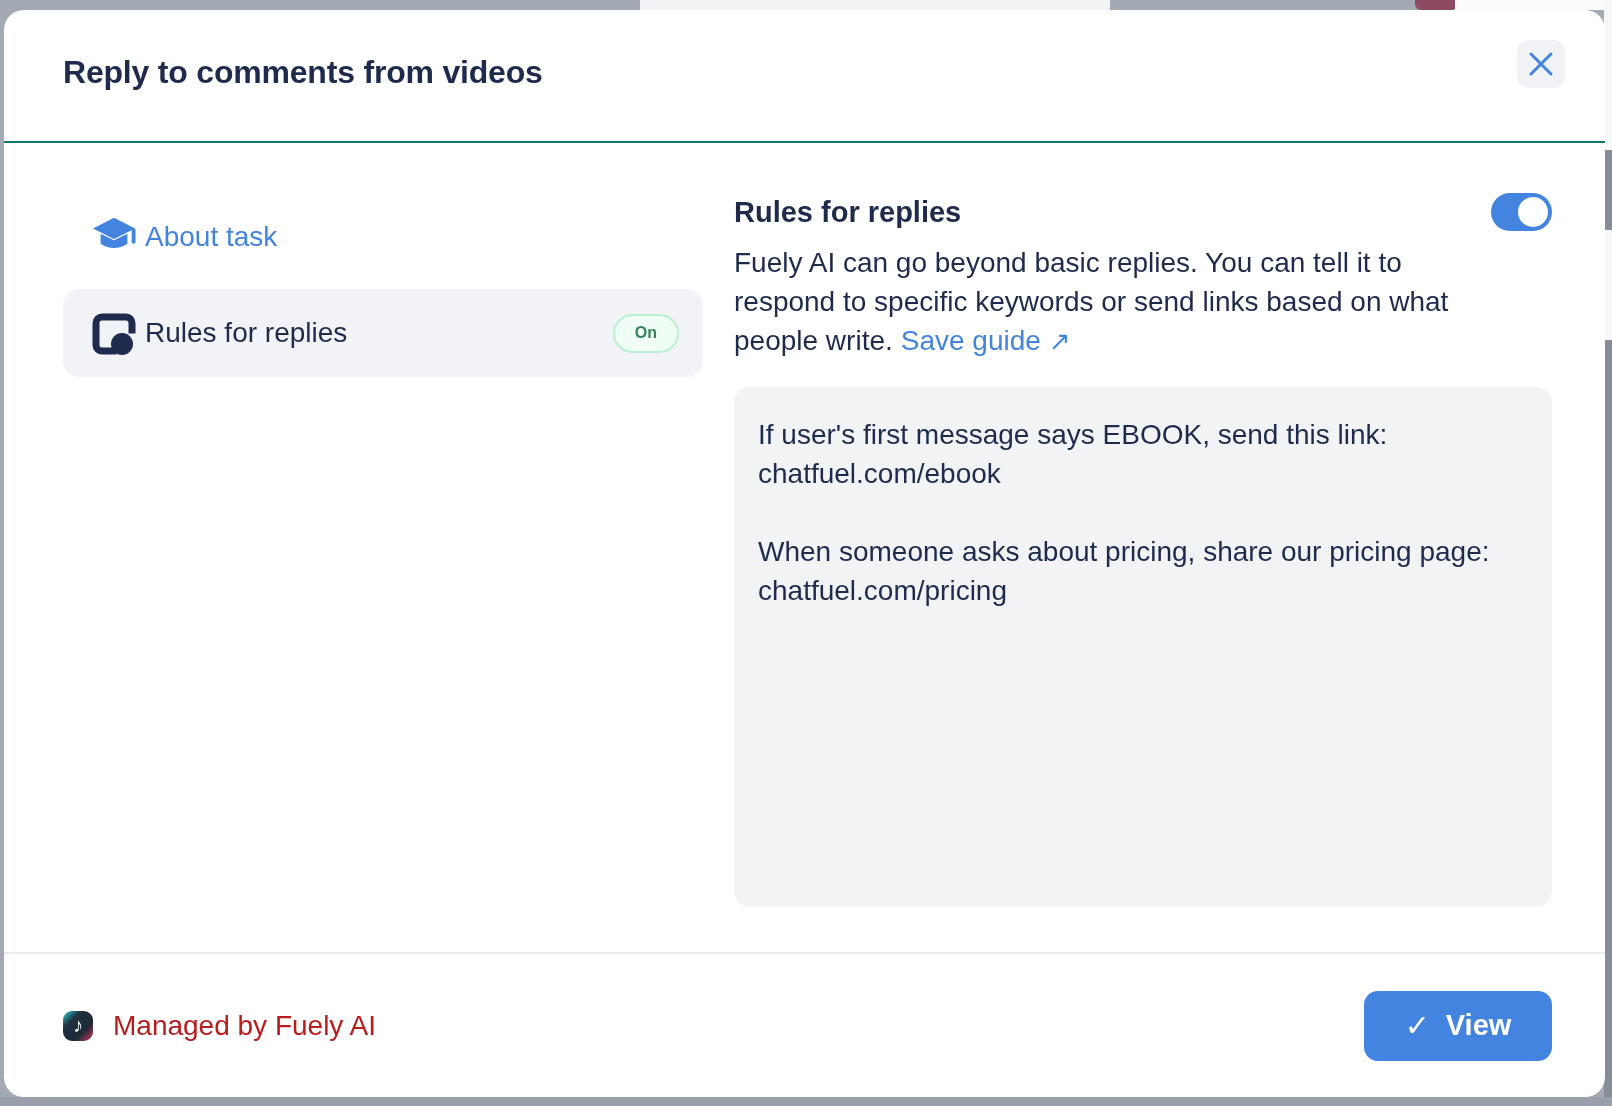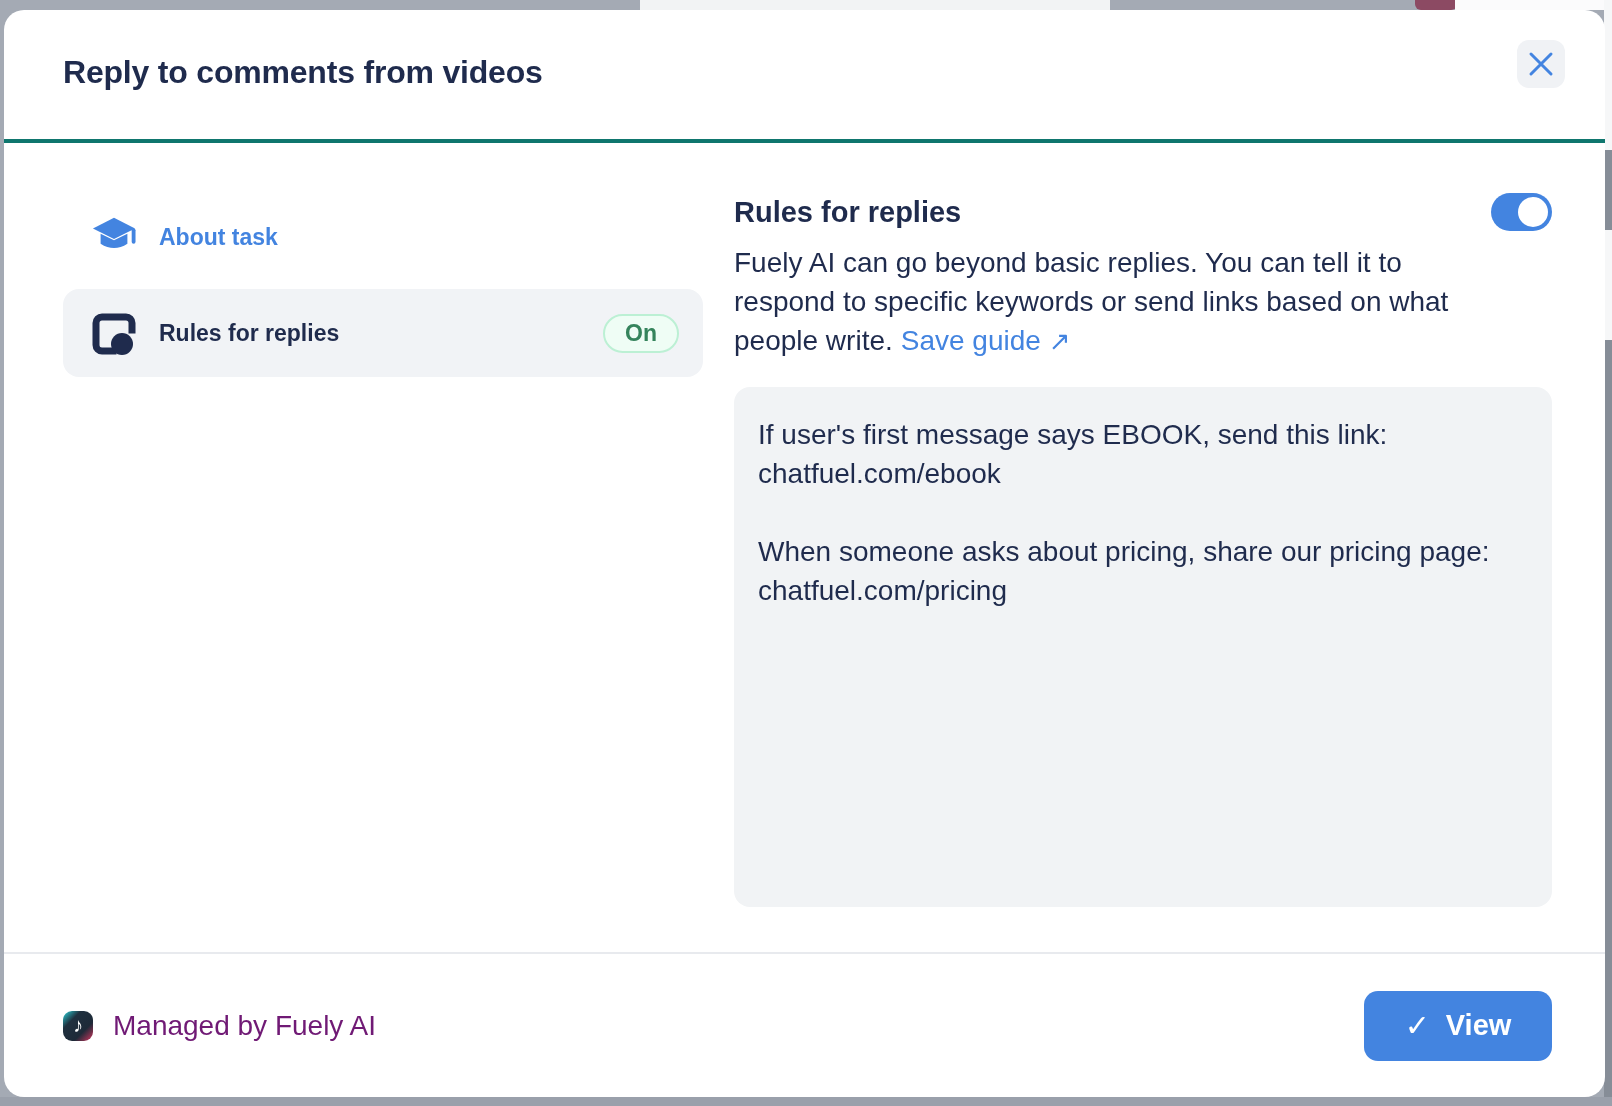--- a/index.html
+++ b/index.html
@@ -22,21 +22,21 @@
 
   
   .modal {
     position:absolute; left:4px; top:10px; width:1601px; height:1087px;
     background:#ffffff; border-radius:20px;
     display:flex; flex-direction:column;
   }
   .modal-header {
     position:relative; height:133px; flex:0 0 auto;
     padding:44px 59px 0 59px;
-    border-bottom:4px solid #0f766e;
+    border-bottom:2px solid #0f766e;
   }
   .modal-header h1 { font-size:32px; font-weight:700; letter-spacing:-0.2px; color:#1f2b4d; }
   .close-btn {
     position:absolute; top:30px; right:40px; width:48px; height:48px;
     border:none; border-radius:12px; background:#f0f2f5; cursor:pointer;
     display:flex; align-items:center; justify-content:center;
   }
   .close-btn svg { display:block; }
 
   .modal-body {
@@ -45,26 +45,26 @@
   }
 
   
   .sidebar { width:640px; flex:0 0 auto; }
   .side-item {
     height:88px; border-radius:16px; display:flex; align-items:center;
     padding:0 24px 0 28px; cursor:pointer; margin-bottom:8px;
   }
   .side-item.active { background:#f1f3f6; }
   .side-icon { width:46px; height:44px; display:flex; align-items:center; justify-content:center; flex:0 0 auto; }
-  .side-label { margin-left:22px; font-size:23px; font-weight:700; color:#1f2b4d; }
+  .side-label { margin-left:8px; font-size:28px; font-weight:400; color:#1f2b4d; }
   .side-item.about .side-label { color:#4384e0; }
   .badge {
     margin-left:auto; height:39px; padding:0 20px;
     border:2px solid #bcf0d4; background:#effdf5; color:#35845c;
-    border-radius:20px; font-size:23px; font-weight:600;
+    border-radius:20px; font-size:16px; font-weight:600;
     display:flex; align-items:center;
   }
 
   
   .panel { flex:1 1 auto; display:flex; flex-direction:column; }
   .panel-head { display:flex; align-items:center; justify-content:space-between; }
   .panel-head h2 { font-size:29px; font-weight:700; color:#1f2b4d; }
   .toggle {
     width:61px; height:38px; border-radius:19px; background:#4384e0;
     position:relative; cursor:pointer; flex:0 0 auto;
@@ -92,21 +92,21 @@
     display:flex; align-items:center; justify-content:space-between;
     padding:0 53px 0 59px;
   }
   .managed { display:flex; align-items:center; }
   .tiktok {
     width:30px; height:30px; border-radius:9px;
     background:linear-gradient(135deg,#2bd7dd 0%,#20303f 30%,#1e2a38 68%,#d6365f 100%);
     display:flex; align-items:center; justify-content:center; flex:0 0 auto;
   }
   .tiktok .note { color:#ffffff; font-size:20px; font-weight:700; line-height:1; transform:translateY(-1px); }
-  .managed-text { margin-left:20px; font-size:28px; color:#701a75; }
+  .managed-text { margin-left:20px; font-size:28px; color:#b91c1c; }
   .save-btn {
     width:188px; height:70px; border:none; border-radius:14px;
     background:#4384e0; color:#ffffff; cursor:pointer;
     font-family:inherit; font-size:29px; font-weight:600;
     display:flex; align-items:center; justify-content:center; gap:16px;
   }
   .save-btn .check { font-size:30px; font-weight:400; }
 </style>
 </head>
 <body>

